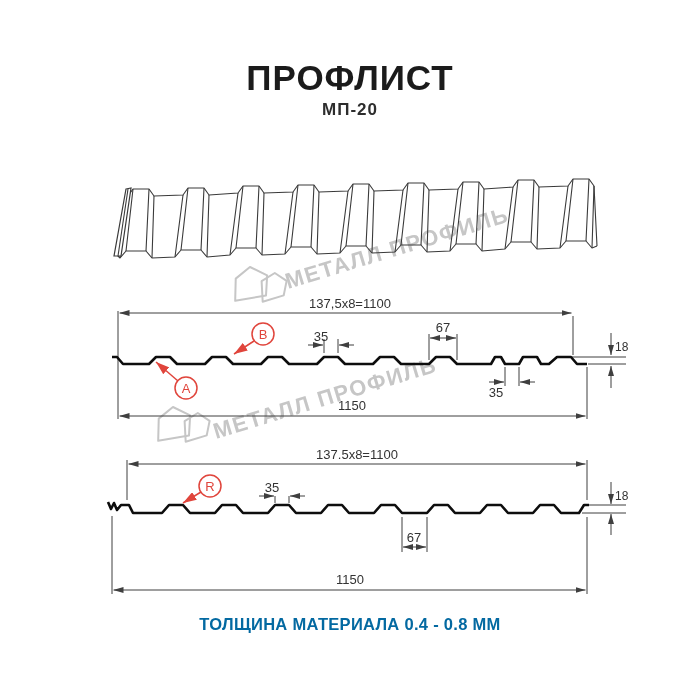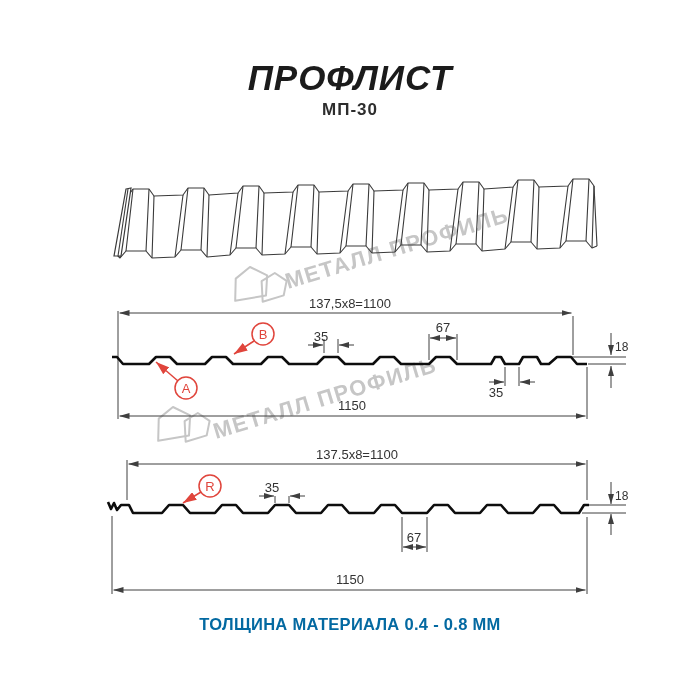--- a/index.html
+++ b/index.html
@@ -1,19 +1,19 @@
 <!DOCTYPE html>
 <html><head>
 <meta charset="utf-8">
 <style>
   html,body{margin:0;padding:0;background:#ffffff;}
   .page{position:relative;width:700px;height:700px;background:#ffffff;overflow:hidden;
         font-family:"Liberation Sans",sans-serif;}
   .page-title{position:absolute;left:0;top:58px;width:700px;text-align:center;
-      font-size:35px;font-weight:bold;letter-spacing:1px;color:#1b1b1b;margin:0;font-style:italic;}
+      font-size:35px;font-weight:bold;letter-spacing:1px;color:#1b1b1b;margin:0;}
   .page-subtitle{position:absolute;left:0;top:100px;width:700px;text-align:center;
       font-size:17px;font-weight:bold;letter-spacing:1px;color:#2d2d2d;}
   .footer-note{position:absolute;left:0;top:615px;width:700px;text-align:center;
       font-size:16.5px;font-weight:bold;letter-spacing:0.3px;color:#0369a1;}
   svg{position:absolute;left:0;top:0;}
   svg text{font-family:"Liberation Sans",sans-serif;}
   .dimtxt{font-size:13px;fill:#333333;}
   .dimtxt-sm{font-size:12px;fill:#333333;}
   .redtxt{font-size:13px;fill:#e0453c;}
   .wmtext{font-size:22px;font-weight:bold;letter-spacing:1.5px;fill:#c6c6c6;}
@@ -22,21 +22,21 @@
   .sheet{stroke:#3a3a3a;stroke-width:1.1;fill:none;stroke-linejoin:round;}
   .red{stroke:#e0453c;stroke-width:1.5;fill:none;}
   .wmshape{stroke:#c6c6c6;stroke-width:2;fill:none;stroke-linejoin:round;}
 </style>
 </head>
 <body>
 
 <div class="page">
 
   <h1 class="page-title">ПРОФЛИСТ</h1>
-  <div class="page-subtitle">МП-30</div>
+  <div class="page-subtitle">МП-20</div>
 
   <svg width="700" height="700" viewBox="0 0 700 700">
     <defs>
       <marker id="ar" markerWidth="10" markerHeight="6" refX="10" refY="3" orient="auto">
         <path d="M0,0 L10,3 L0,6 Z" fill="#3f3f3f"></path>
       </marker>
       <marker id="arr" markerWidth="9" markerHeight="6" refX="9" refY="3" orient="auto">
         <path d="M0,0 L9,3 L0,6 Z" fill="#e0453c"></path>
       </marker>
     </defs>

